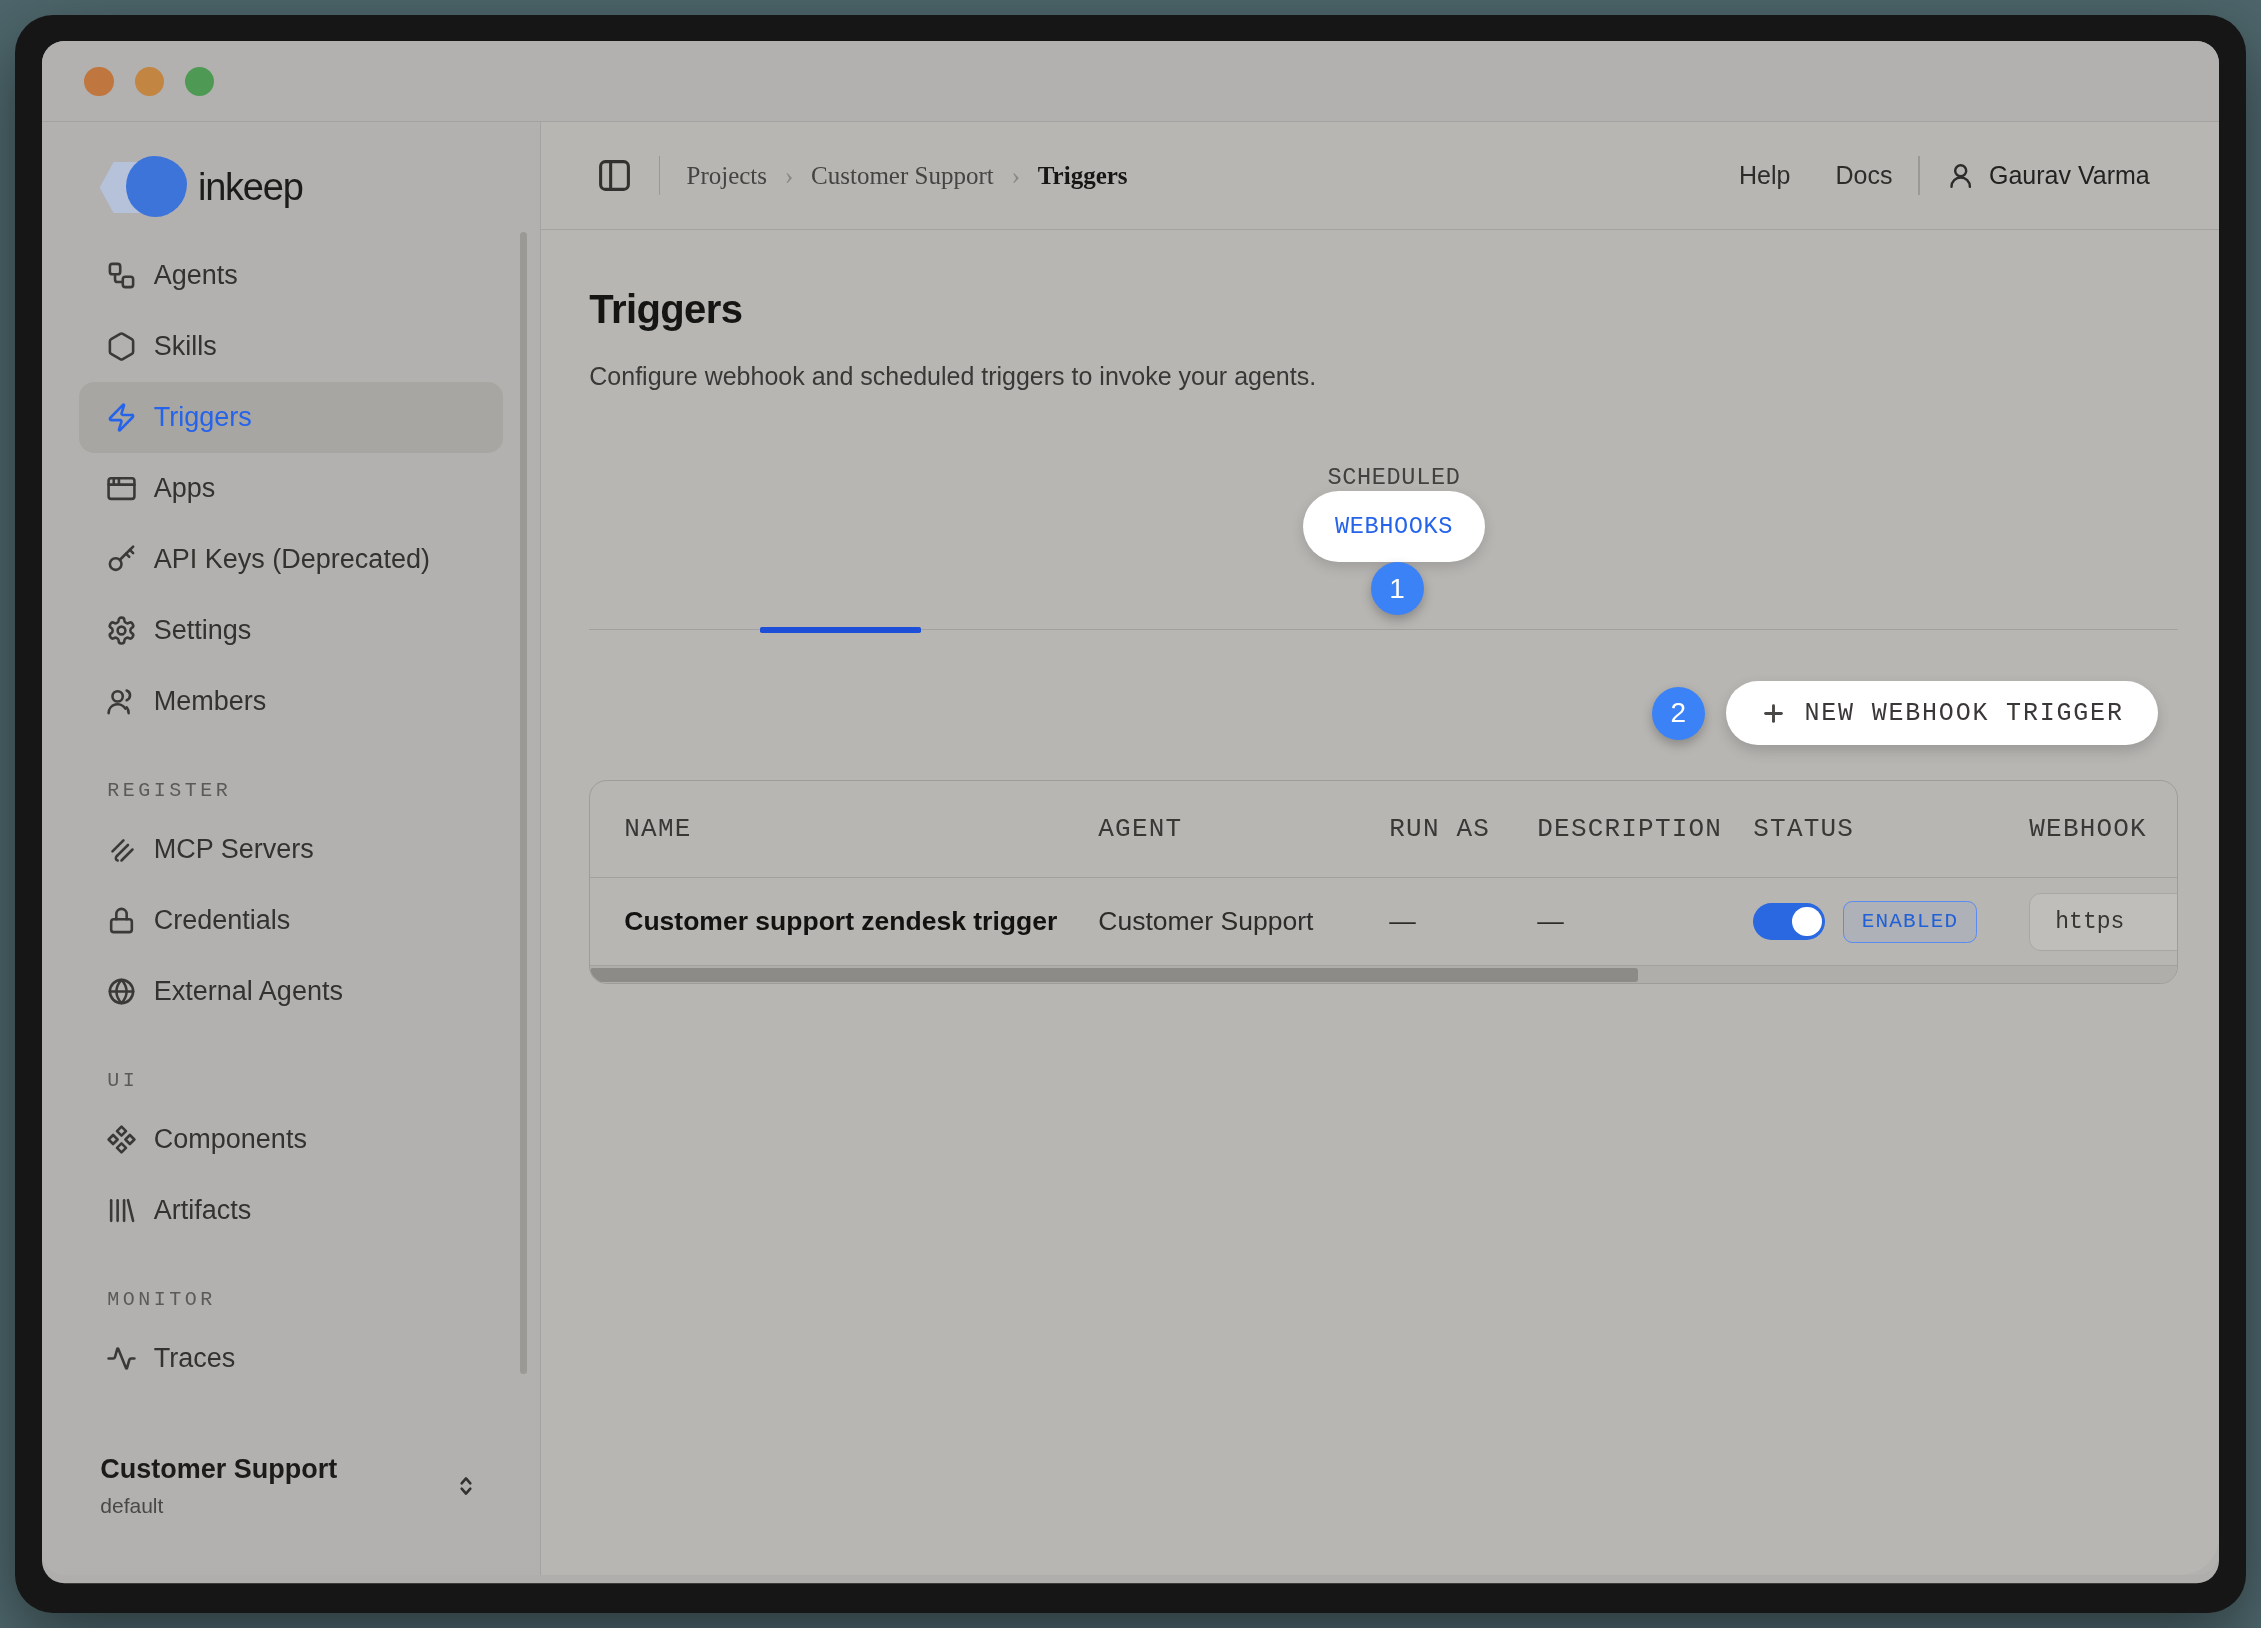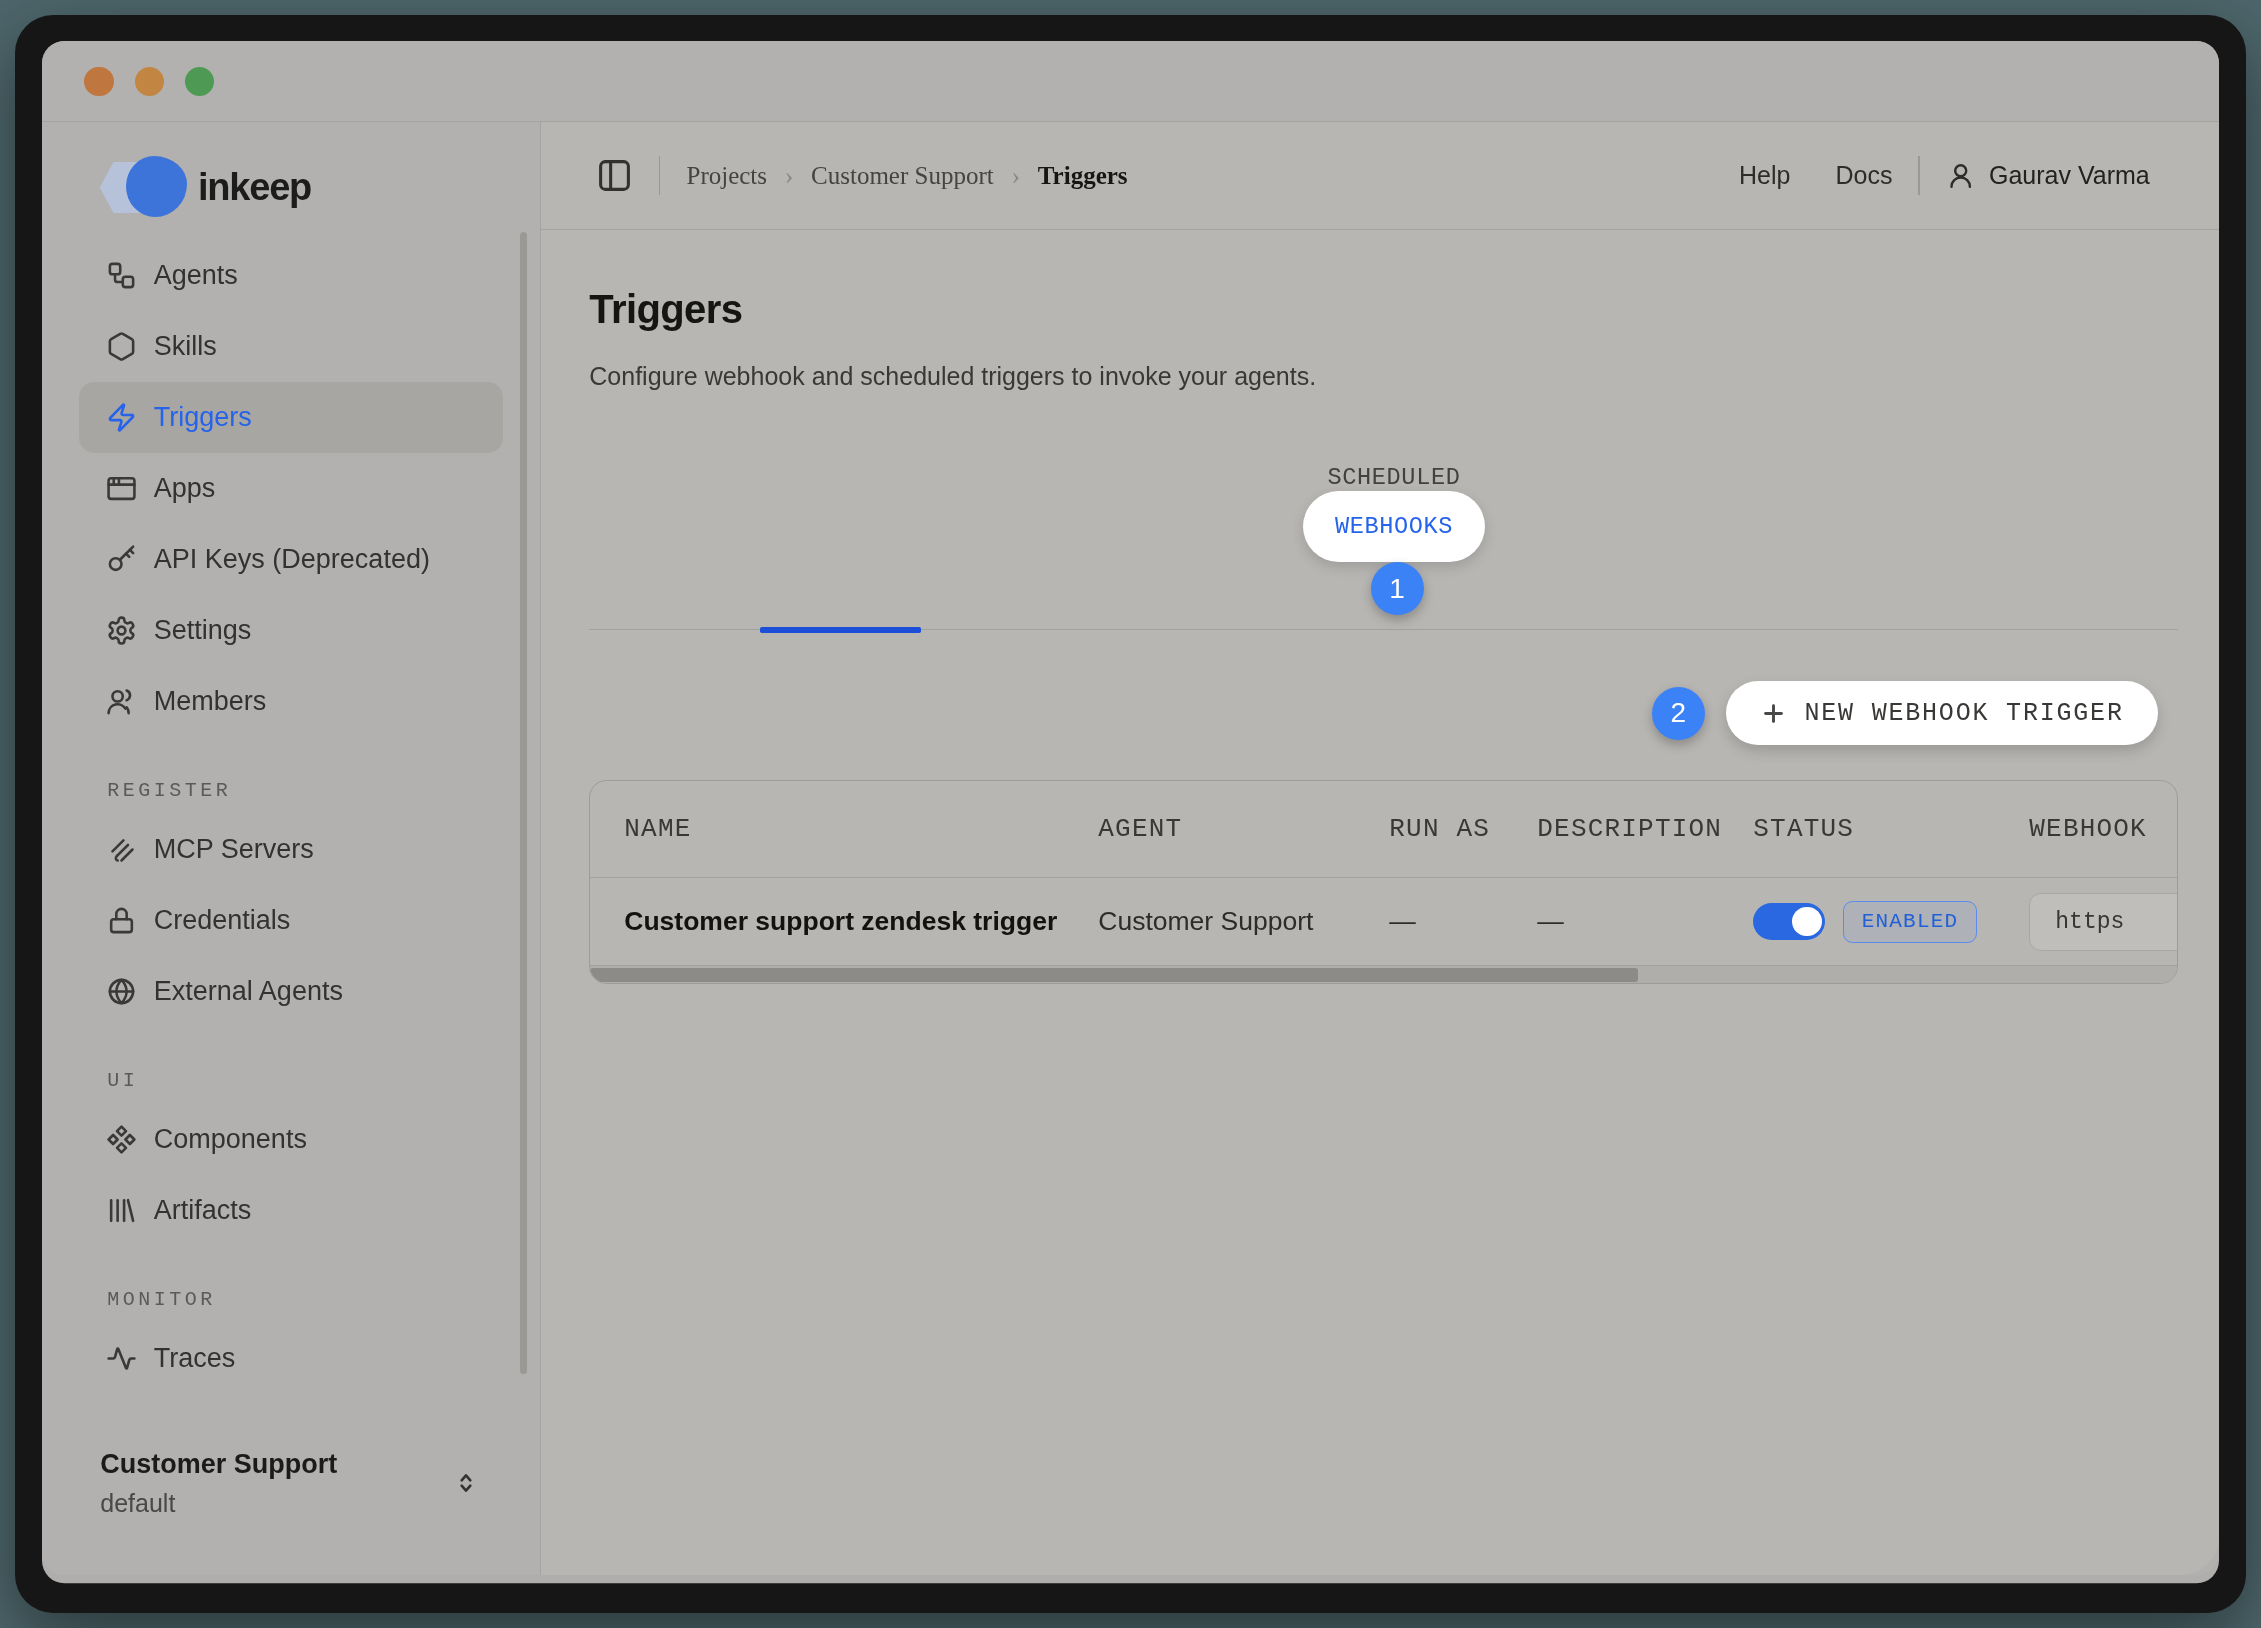--- a/index.html
+++ b/index.html
@@ -21,37 +21,37 @@
   .app { flex:1; display:flex; min-height:0; }
 
   
   .sidebar { flex:none; width:498px; position:relative; display:flex; flex-direction:column;
              background:#b3b1af; padding-bottom:57px; }
   .logo-row { margin-top:37px; display:flex; align-items:center; gap:10.6px; padding-left:57px; height:57px; }
   .logo-mark { width:88px; height:65px; position:relative; flex:none; }
   .logo-hex { position:absolute; left:0; top:7px; width:57px; height:51px; }
   .logo-drop { position:absolute; left:27px; top:1.2px; width:61px; height:61px;
                background:#3c74da; border-radius:46% 54% 52% 48% / 50% 46% 54% 50%; }
-  .logo-text { font-size:38px; font-weight:700; letter-spacing:-1.2px; color:#1c1c1a; }
+  .logo-text { font-size:38px; font-weight:400; letter-spacing:-1.2px; color:#1c1c1a; }
 
   .nav { margin-top:23.6px; padding:0 37px; display:flex; flex-direction:column; }
   .nav-item { height:71px; display:flex; align-items:center; gap:16.5px; padding:0 27px;
               border-radius:15.3px; font-size:27px; color:#343230; cursor:default; }
   .nav-item svg { width:31px; height:31px; flex:none; stroke:#3b3937; stroke-width:2;
                   fill:none; stroke-linecap:round; stroke-linejoin:round; }
   .nav-item.active { background:#a8a6a3; color:#2563eb; }
   .nav-item.active svg { stroke:#2563eb; }
 
   .section-label { margin-top:31px; height:46px; display:flex; align-items:center; padding-left:65px;
                    font-family:"Liberation Mono", monospace; font-size:20px; letter-spacing:3.5px; color:#5c5a58; }
 
   .sidebar-spacer { flex:1; }
   .project { display:flex; align-items:center; justify-content:space-between; padding:0 61px 0 58px; }
   .project-name { font-size:27px; font-weight:700; color:#1b1b19; }
-  .project-env { margin-top:8.2px; font-size:25px; color:#4a4846; }
+  .project-env { margin-top:8.2px; font-size:21px; color:#4a4846; }
   .project svg { width:26px; height:26px; stroke:#343230; stroke-width:2.4; fill:none;
                  stroke-linecap:round; stroke-linejoin:round; }
   .sidebar-scrollbar { position:absolute; right:13px; top:110px; width:7px; height:1142px;
                        background:#9b9996; border-radius:3.5px; }
 
   
   .main { flex:1; min-width:0; display:flex; flex-direction:column; background:#b8b6b3;
           border-left:1.2px solid #a5a3a1; border-bottom-right-radius:38px; }
   .main-header { flex:none; height:108px; display:flex; align-items:center; gap:26px;
                  padding:0 69px 0 55px; border-bottom:1.2px solid #a5a3a1; }

